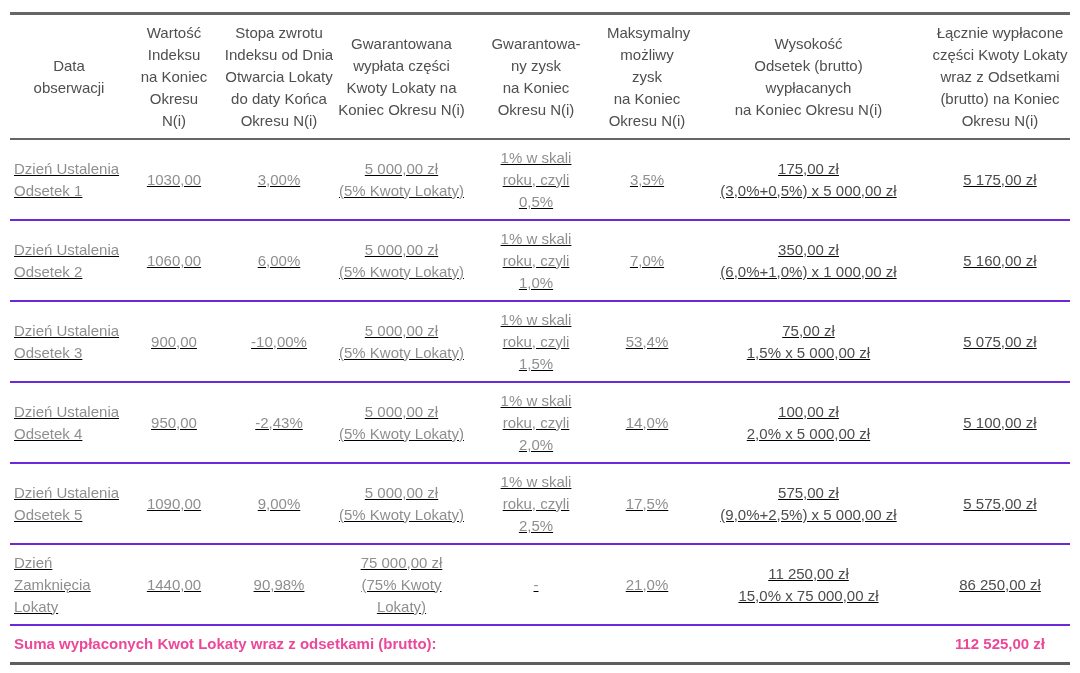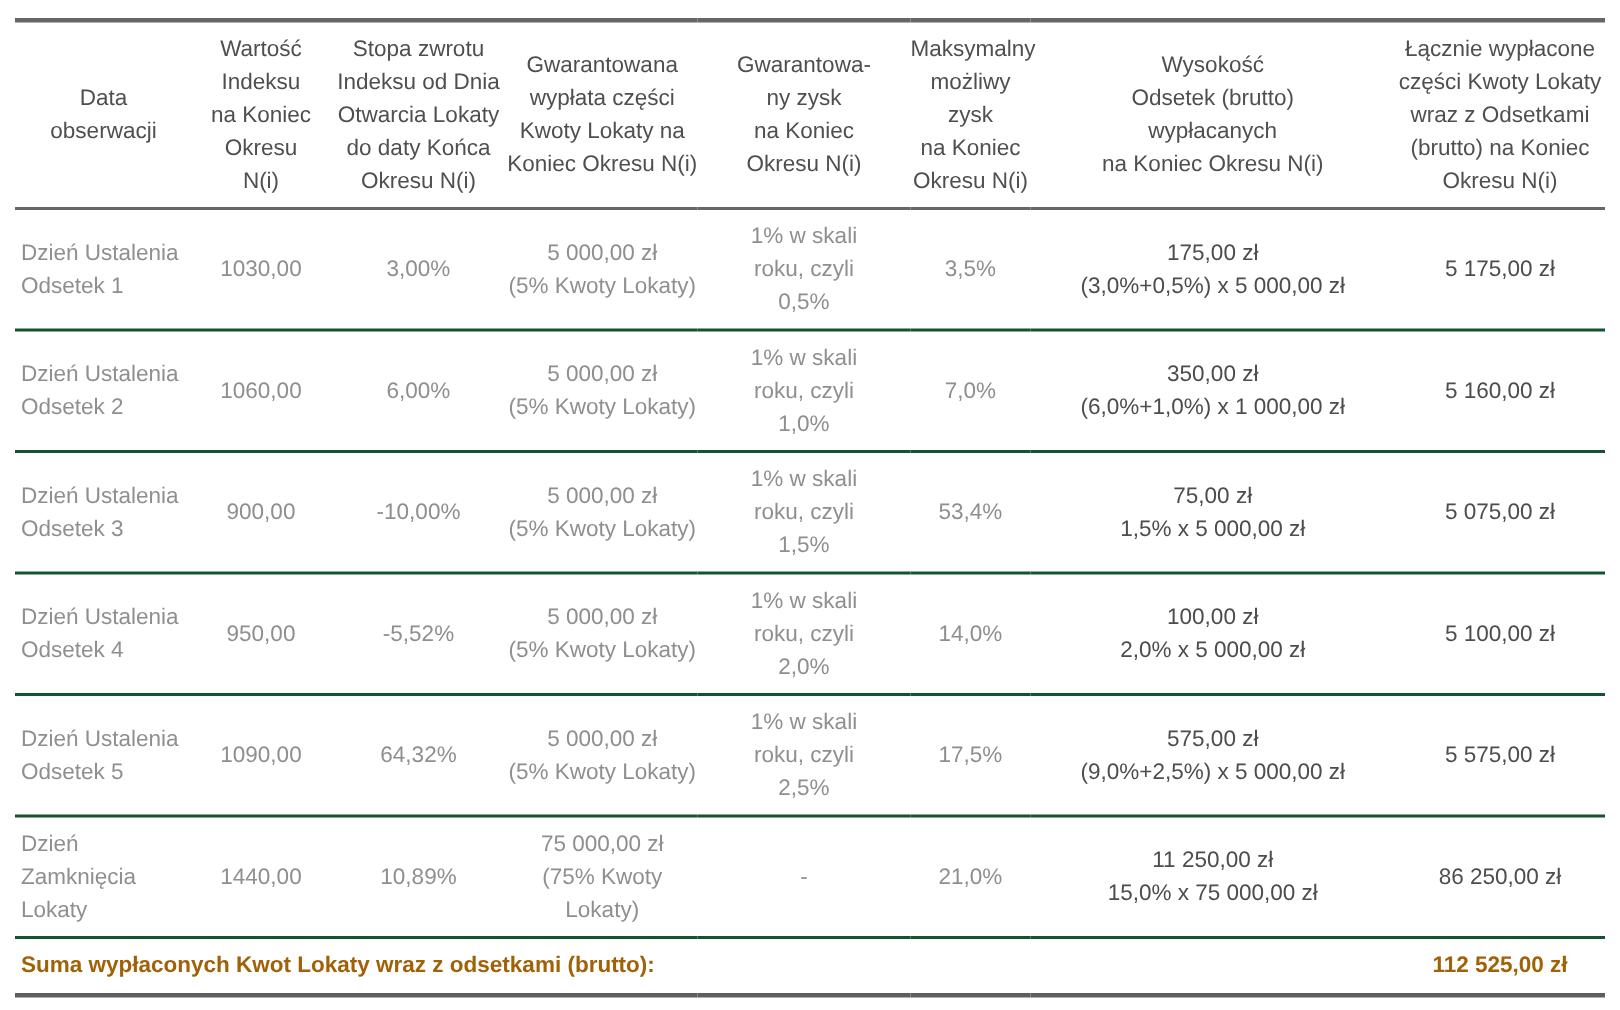--- a/index.html
+++ b/index.html
@@ -34,40 +34,41 @@
     font-weight: normal;
   }
   thead tr {
     border-bottom: 2px solid #666666;
   }
   thead th {
     color: #4f4f4f;
     height: 123px;
   }
   tbody tr {
-    border-bottom: 2px solid #14532d;
+    border-bottom: 2px solid #6d28d9;
+    text-decoration: underline;
   }
   tbody td {
     color: #8f8f8f;
     height: 79px;
   }
   tbody td.first {
     text-align: left;
     padding-left: 4px;
   }
   tbody td.dark {
     color: #4d4d4d;
   }
   tfoot tr {
     border-bottom: 3px solid #5e5e5e;
   }
   tfoot td {
     height: 36px;
     font-weight: bold;
-    color: #a16207;
+    color: #ec4899;
   }
   tfoot td.sum-label {
     text-align: left;
     padding-left: 4px;
     white-space: normal;
   }
 </style>
 </head>
 <body>
 
@@ -163,51 +164,51 @@
 1,5%</td>
         <td>53,4%</td>
         <td class="dark">75,00 zł
 1,5% x 5 000,00 zł</td>
         <td class="dark">5 075,00 zł</td>
       </tr>
       <tr>
         <td class="first">Dzień Ustalenia
 Odsetek 4</td>
         <td>950,00</td>
-        <td>-5,52%</td>
+        <td>-2,43%</td>
         <td>5 000,00 zł
 (5% Kwoty Lokaty)</td>
         <td>1% w skali
 roku, czyli
 2,0%</td>
         <td>14,0%</td>
         <td class="dark">100,00 zł
 2,0% x 5 000,00 zł</td>
         <td class="dark">5 100,00 zł</td>
       </tr>
       <tr>
         <td class="first">Dzień Ustalenia
 Odsetek 5</td>
         <td>1090,00</td>
-        <td>64,32%</td>
+        <td>9,00%</td>
         <td>5 000,00 zł
 (5% Kwoty Lokaty)</td>
         <td>1% w skali
 roku, czyli
 2,5%</td>
         <td>17,5%</td>
         <td class="dark">575,00 zł
 (9,0%+2,5%) x 5 000,00 zł</td>
         <td class="dark">5 575,00 zł</td>
       </tr>
       <tr>
         <td class="first">Dzień Zamknięcia
 Lokaty</td>
         <td>1440,00</td>
-        <td>10,89%</td>
+        <td>90,98%</td>
         <td>75 000,00 zł
 (75% Kwoty
 Lokaty)</td>
         <td>-</td>
         <td>21,0%</td>
         <td class="dark">11 250,00 zł
 15,0% x 75 000,00 zł</td>
         <td class="dark">86 250,00 zł</td>
       </tr>
     </tbody>

